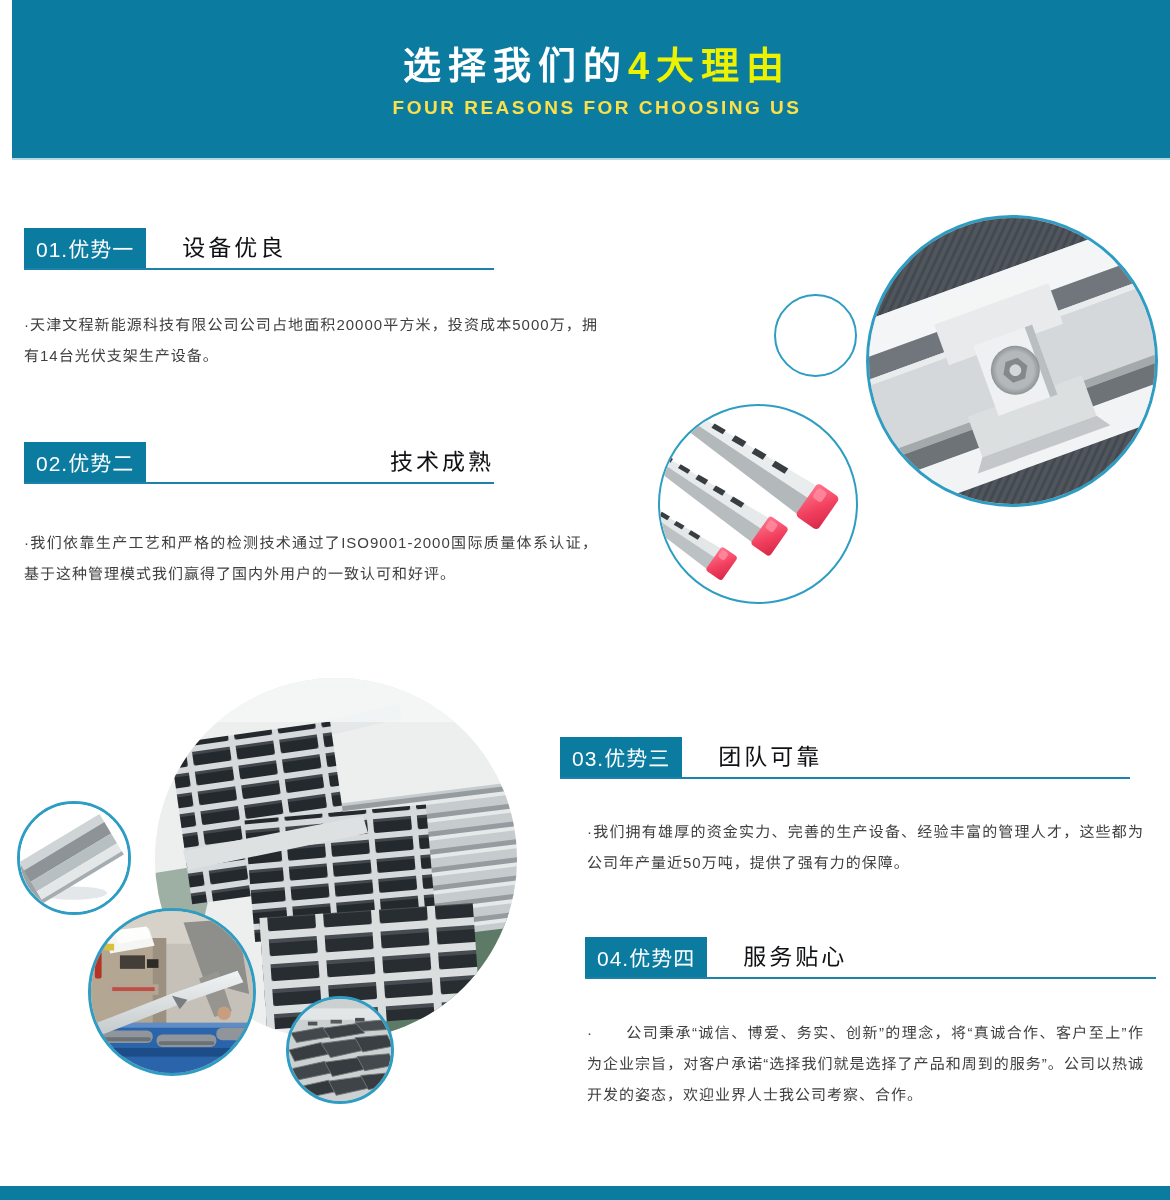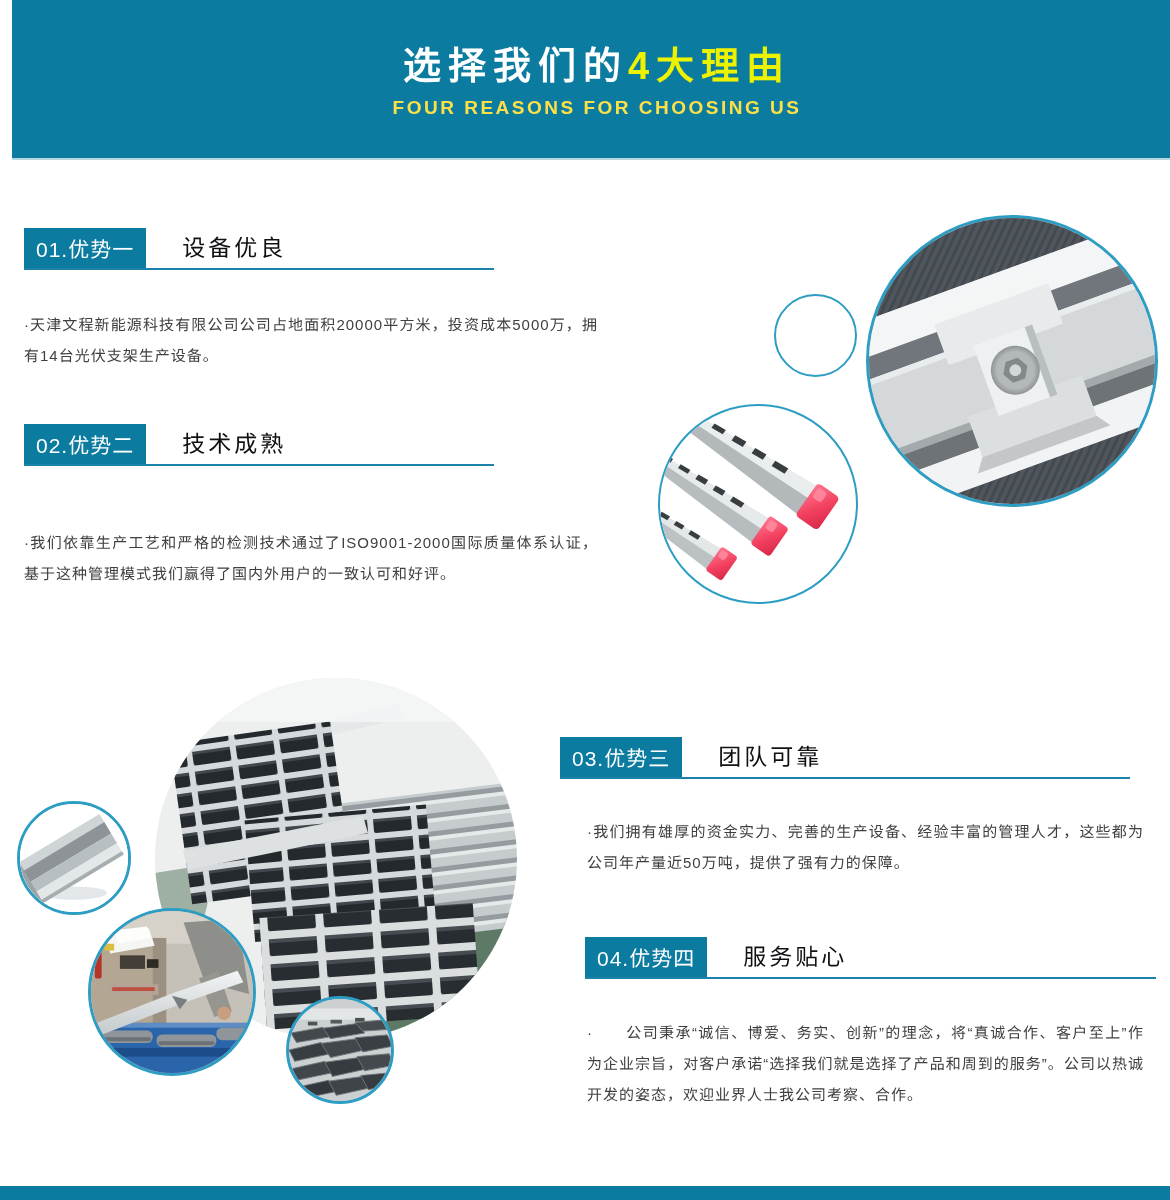--- a/index.html
+++ b/index.html
@@ -23,21 +23,21 @@
             border-bottom:2px solid var(--underline,#1d82ab);}
   .badge{display:inline-flex;align-items:center;justify-content:center;height:40px;min-width:112px;
          padding:0 12px;background:var(--teal,#0b7ba0);color:#fff;font-size:21px;letter-spacing:1px;}
   .adv-title{margin-left:36px;font-size:23px;font-weight:400;letter-spacing:3px;
              color:var(--heading-color,#101114);line-height:40px;white-space:nowrap;}
   .adv-body{position:absolute;font-size:15px;line-height:31px;letter-spacing:1px;
             color:var(--body-color,#3f3f3f);text-align:justify;}
 
   .head-1{left:24px;top:229px;width:470px;}
   .body-1{left:24px;top:294px;width:574px;}
-  .head-2{left:24px;top:425px;width:470px;}
+  .head-2{left:24px;top:443px;width:470px;justify-content:space-between;}
   .body-2{left:24px;top:512px;width:574px;}
   .head-3{left:560px;top:738px;width:570px;}
   .body-3{left:587px;top:801px;width:557px;}
   .head-4{left:585px;top:938px;width:571px;}
   .body-4{left:587px;top:1002px;width:557px;}
 
   
   .circle{position:absolute;border-radius:50%;overflow:hidden;}
   .ring2{border:2px solid var(--circle-ring,#2d9dc3);}
   .ring3{border:3px solid var(--circle-ring,#2d9dc3);}

